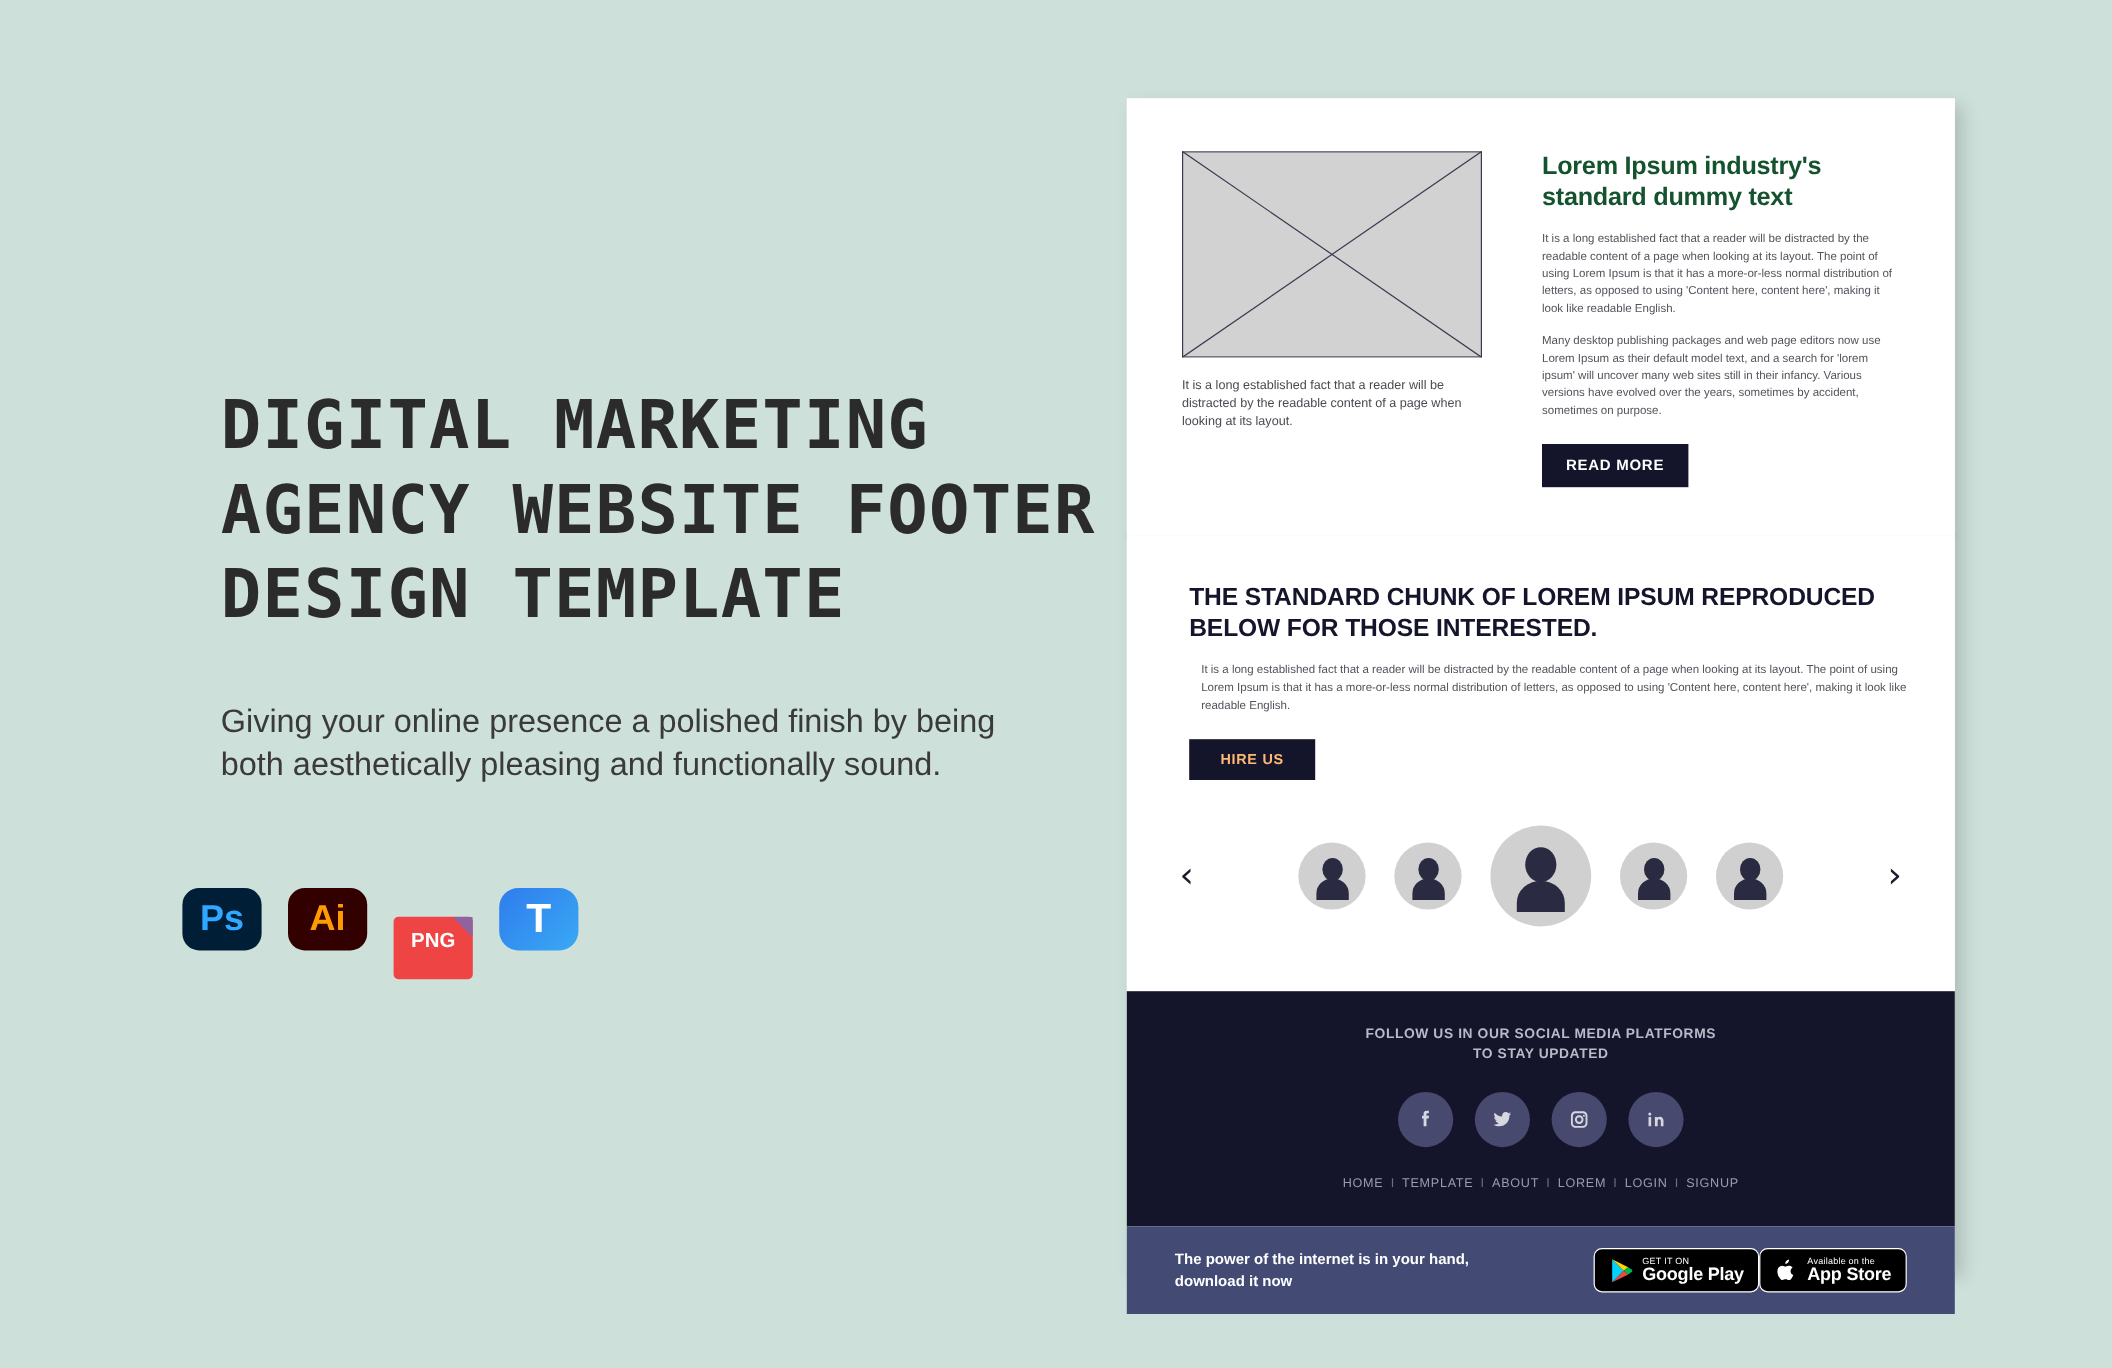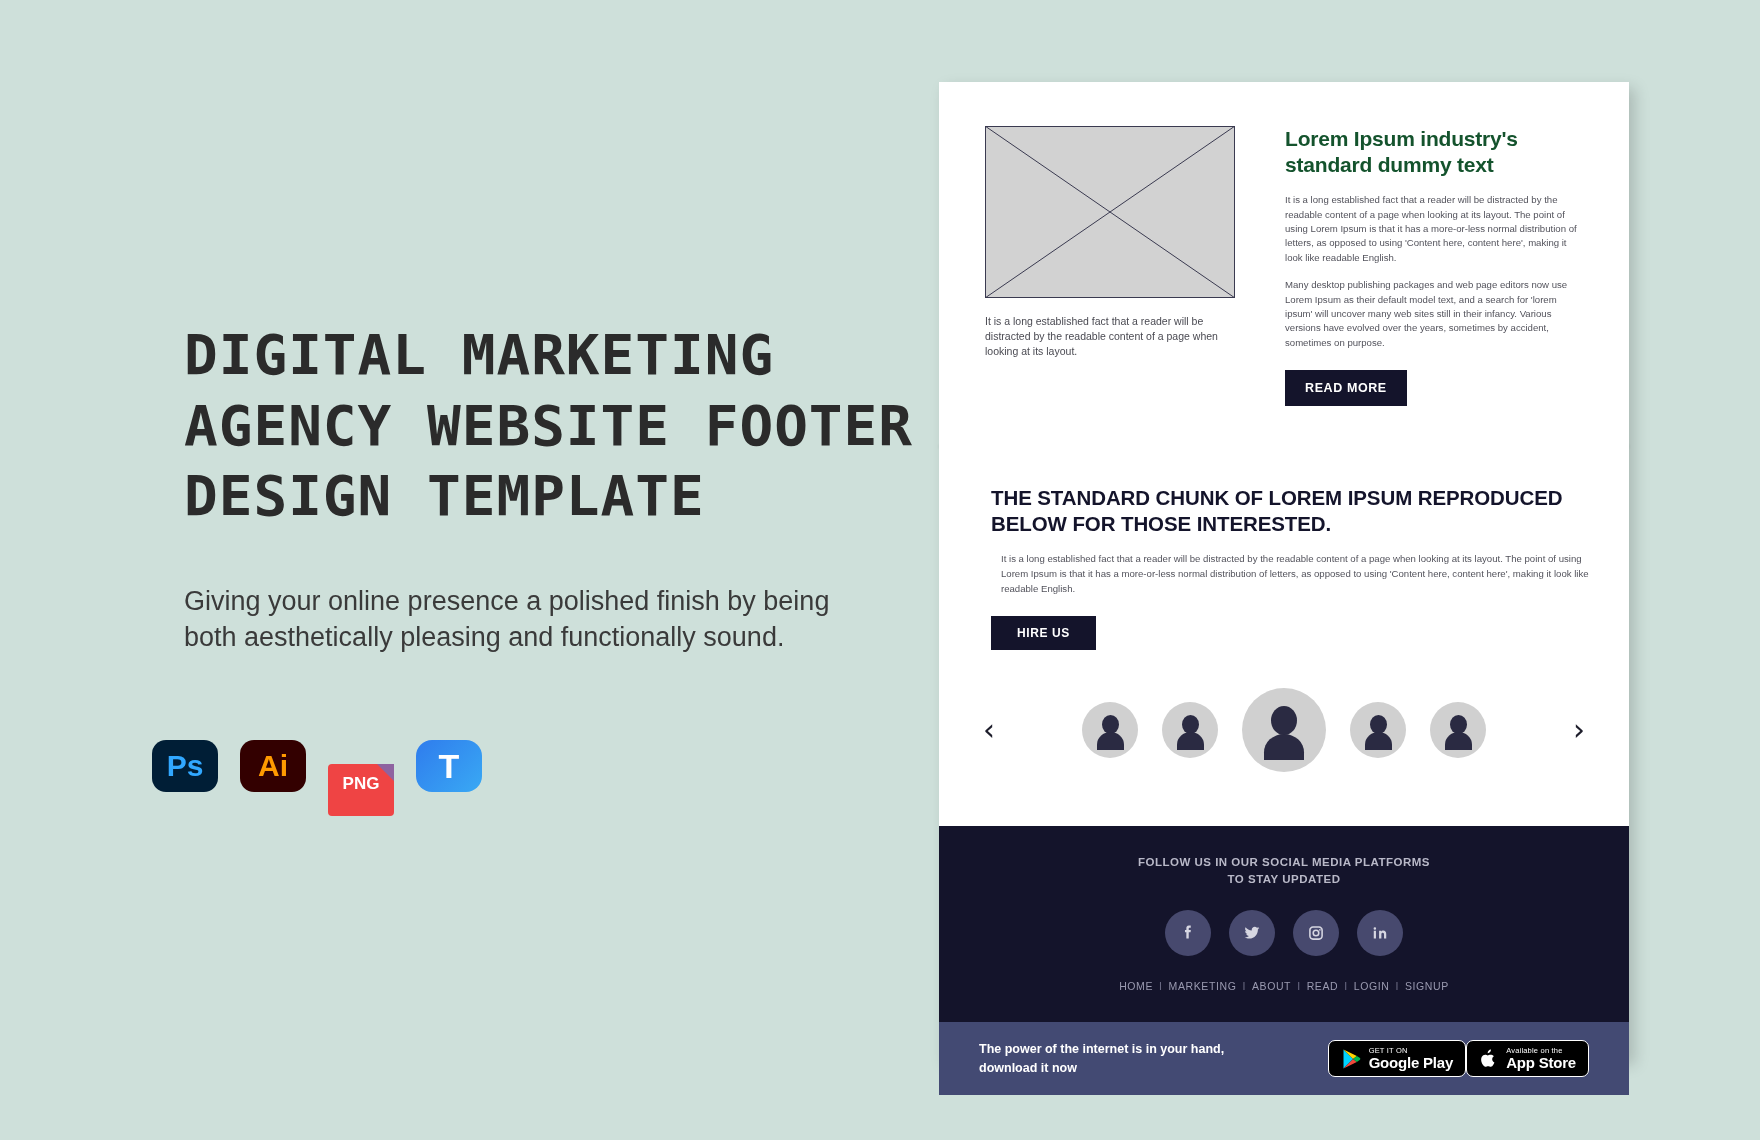--- a/index.html
+++ b/index.html
@@ -57,21 +57,21 @@
   .hero-right { flex: 1; }
   .h1 { font-size: 21px; font-weight: 700; line-height: 1.22; color: #14532d; letter-spacing: -0.2px; }
   .body-p { margin-top: 16px; font-size: 9.6px; line-height: 1.5; color: #53535c; }
   .body-p + .body-p { margin-top: 13px; }
   .btn-dark { display: inline-block; background: #14142b; color: #fff; font-size: 12.5px; font-weight: 700; letter-spacing: .6px; padding: 11px 20px; margin-top: 20px; }
 
   .sec-mid { padding: 36px 24px 0 52px; text-align: left; }
   .h2 { font-size: 20.5px; font-weight: 700; line-height: 1.26; color: #14142b; letter-spacing: -0.1px; }
   .mid-p { margin-top: 15px; font-size: 9.6px; line-height: 1.55; color: #53535c; padding: 0 10px; }
   .hire-wrap { margin-top: 20px; }
-  .btn-hire { display: inline-block; background: #14142b; color: #ffffff; font-size: 12px; font-weight: 700; letter-spacing: .6px; padding: 10px 26px; }
+  .btn-hire { display: inline-block; background: #14142b; color: #fdba74; font-size: 12px; font-weight: 700; letter-spacing: .6px; padding: 10px 26px; }
 
   .carousel { display: flex; align-items: center; justify-content: center; gap: 0; padding: 38px 30px 54px 30px; background: #fff; }
   .arrow { width: 40px; text-align: center; font-size: 30px; color: #1d1d2b; line-height: 1; font-family: "DejaVu Sans", sans-serif; cursor: pointer; }
   .av-row { display: flex; align-items: center; justify-content: center; gap: 24px; flex: 1; }
   .av { background: #d0d0d0; border-radius: 50%; display: flex; align-items: flex-end; justify-content: center; position: relative; }
   .av-s { width: 56px; height: 56px; }
   .av-l { width: 84px; height: 84px; }
   .av .head { position: absolute; border-radius: 50%; background: #2a2a42; }
   .av .body { position: absolute; border-radius: 50% 50% 0 0 / 70% 70% 0 0; background: #2a2a42; }
   .av-s .head { width: 17px; height: 19px; top: 13px; }
@@ -206,25 +206,25 @@
         </div>
         <div class="soc">
           <svg width="22" height="22" viewBox="0 0 24 24">
               <path d="M7.6 9.6H5.2V18h2.4V9.6zM6.4 5.6a1.4 1.4 0 1 0 0 2.8 1.4 1.4 0 0 0 0-2.8zM18.8 13.2c0-2.3-1.2-3.8-3.2-3.8-1.1 0-1.8.6-2.1 1.2V9.6H11c0 .7 0 8.4 0 8.4h2.5v-4.6c0-.3 0-.5.1-.7.2-.5.6-1 1.4-1 1 0 1.4.8 1.4 1.9V18h2.4v-4.8z"></path>
             </svg>
         </div>
       </div>
       <div class="flinks">
         <span>HOME</span>
         <span class="sep">I</span>
-        <span>MARKETING</span>
+        <span>TEMPLATE</span>
         <span class="sep">I</span>
         <span>ABOUT</span>
         <span class="sep">I</span>
-        <span>READ</span>
+        <span>LOREM</span>
         <span class="sep">I</span>
         <span>LOGIN</span>
         <span class="sep">I</span>
         <span>SIGNUP</span>
       </div>
     </div>
 
     <div class="appbar">
       <div class="appbar-text">
         <div>The power of the internet is in your hand,</div>

